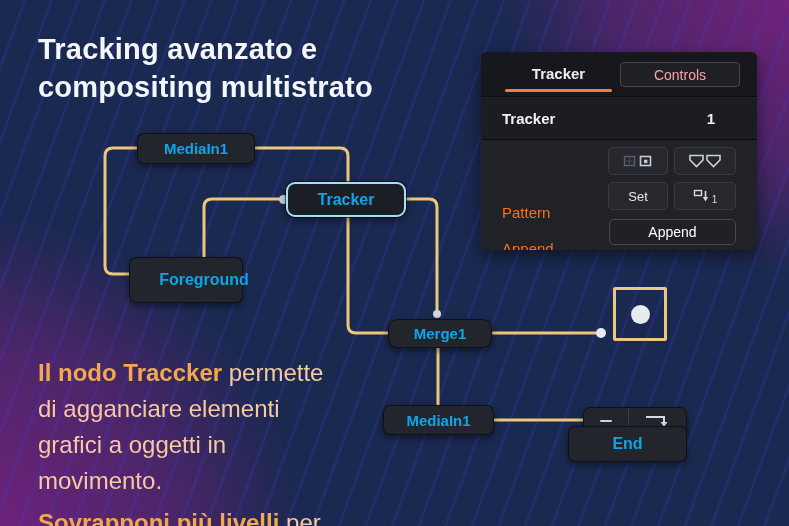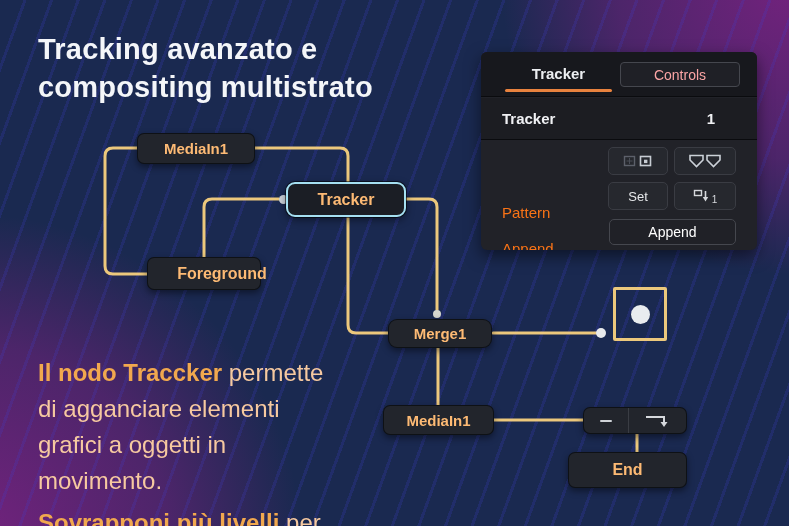--- a/index.html
+++ b/index.html
@@ -15,21 +15,21 @@
   
   .title{position:absolute;left:38px;top:30px;z-index:2;color:#f4f6f9;
          font-size:29px;line-height:38px;font-weight:600;letter-spacing:.2px;}
   .copy{position:absolute;left:38px;top:355px;width:292px;z-index:2;
         font-size:24px;line-height:36px;color:#f6c9a0;}
   .copy p{margin:0 0 6px 0;}
   .copy b{color:#f1a84e;font-weight:700;}
   
   svg.wires{position:absolute;left:0;top:0;z-index:1;}
   .node{position:absolute;z-index:3;background:#22252c;border:1px solid rgba(5,8,12,.7);
-        border-radius:7px;color:#fdba74;font-size:15px;font-weight:600;
+        border-radius:7px;color:#0ea5e9;font-size:15px;font-weight:600;
         display:flex;align-items:center;justify-content:center;
         box-shadow:0 3px 7px rgba(0,0,0,.45);}
   .node.hl{background:#1b1e25;border:2px solid #a5e0f2;border-radius:9px;
            box-shadow:0 0 0 1px rgba(0,0,0,.55),0 3px 8px rgba(0,0,0,.45);}
   .dot{position:absolute;z-index:2;border-radius:50%;}
   .viewer{position:absolute;left:613px;top:287px;width:54px;height:54px;z-index:2;
           border:3px solid #ecc87c;border-radius:2px;
           display:flex;align-items:center;justify-content:center;}
   .viewer .ball{width:19px;height:19px;border-radius:50%;background:#e9ecef;}
   .mini{position:absolute;left:583px;top:407px;width:104px;height:27px;z-index:3;
@@ -91,21 +91,21 @@
   <div class="dot" style="left:596px;top:328px;width:10px;height:10px;background:#e8eaec;"></div>
 
   <div class="node" style="left:137px;top:133px;width:118px;height:31px;">
     <span>MediaIn1</span>
   </div>
 
   <div class="node hl" style="left:286px;top:182px;width:120px;height:35px;font-size:16px;">
     <span>Tracker</span>
   </div>
 
-  <div class="node" style="left:147px;top:257px;width:114px;height:33px;font-size:16px;padding-left:36px;">
+  <div class="node" style="left:129px;top:257px;width:114px;height:46px;font-size:16px;padding-left:36px;">
     <span>Foreground</span>
   </div>
 
   <div class="node" style="left:388px;top:319px;width:104px;height:29px;border-radius:9px;">
     <span>Merge1</span>
   </div>
 
   <div class="node" style="left:383px;top:405px;width:111px;height:30px;">
     <span>MediaIn1</span>
   </div>
@@ -115,21 +115,21 @@
       <div class="minusbar"></div>
     </div>
     <div class="cell">
       <svg width="28" height="18" viewBox="0 0 28 18">
         <path d="M2,5 H20 V10" fill="none" stroke="#d5d8dc" stroke-width="2"></path>
         <polygon points="16.5,10 23.5,10 20,15" fill="#d5d8dc"></polygon>
       </svg>
     </div>
   </div>
 
-  <div class="node" style="left:568px;top:452px;width:119px;height:36px;font-size:16px;">
+  <div class="node" style="left:568px;top:426px;width:119px;height:36px;font-size:16px;">
     <span>End</span>
   </div>
 
   <div class="viewer">
     <div class="ball"></div>
   </div>
 
   <div class="panel">
     <div class="tabrow">
       <div class="tab-active">

